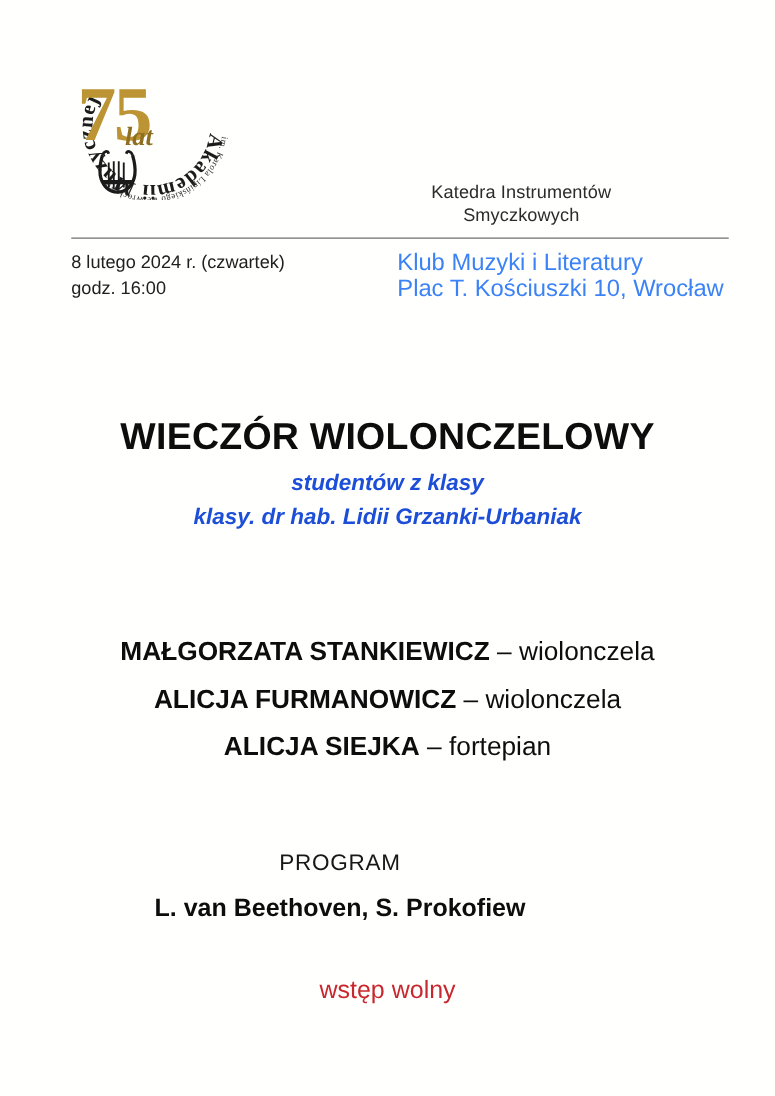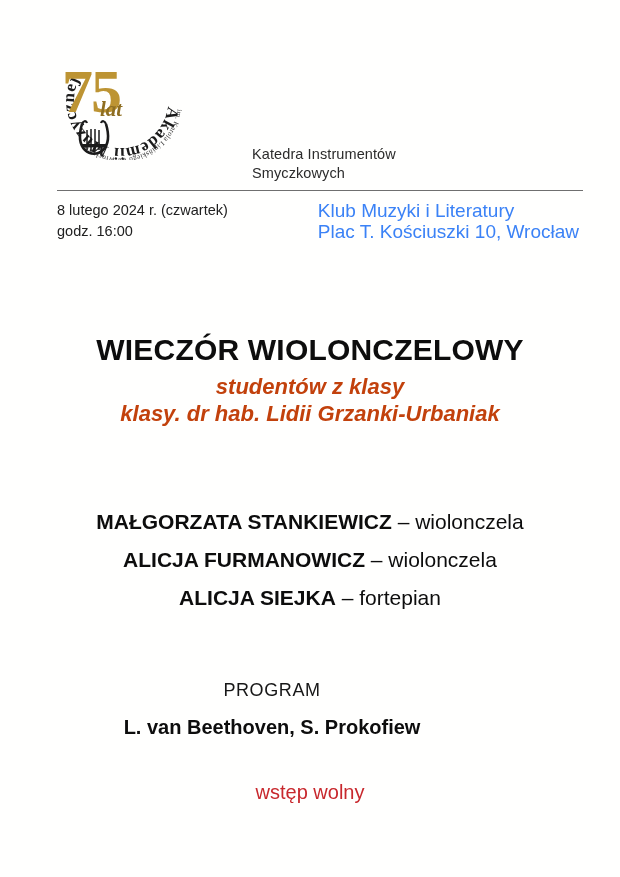--- a/index.html
+++ b/index.html
@@ -33,21 +33,21 @@
     height: 132px;
   }
   .logo-svg { display: block; width: 130px; height: 132px; }
 
   
   .dept {
     position: absolute;
     right: 38px;
     top: 145px;
     width: 330px;
-    text-align: left;
+    text-align: center;
     font-family: "Liberation Sans", sans-serif;
     font-size: 14.5px;
     line-height: 19px;
     color: #2b2b2b;
     letter-spacing: .1px;
   }
   .dept div { white-space: nowrap; }
 
   .rule {
     position: absolute;
@@ -94,25 +94,25 @@
   }
   .title-main {
     font-size: 30px;
     font-weight: bold;
     letter-spacing: .2px;
     line-height: 36px;
     color: #0d0d0d;
   }
   .title-sub {
     margin-top: 5px;
-    font-size: 22px;
+    font-size: 18px;
     font-style: italic;
     font-weight: bold;
     line-height: 27px;
-    color: #c2410c;
+    color: #1d4ed8;
   }
 
   
   .performers {
     position: absolute;
     left: 0;
     top: 503px;
     width: 620px;
     text-align: center;
   }

